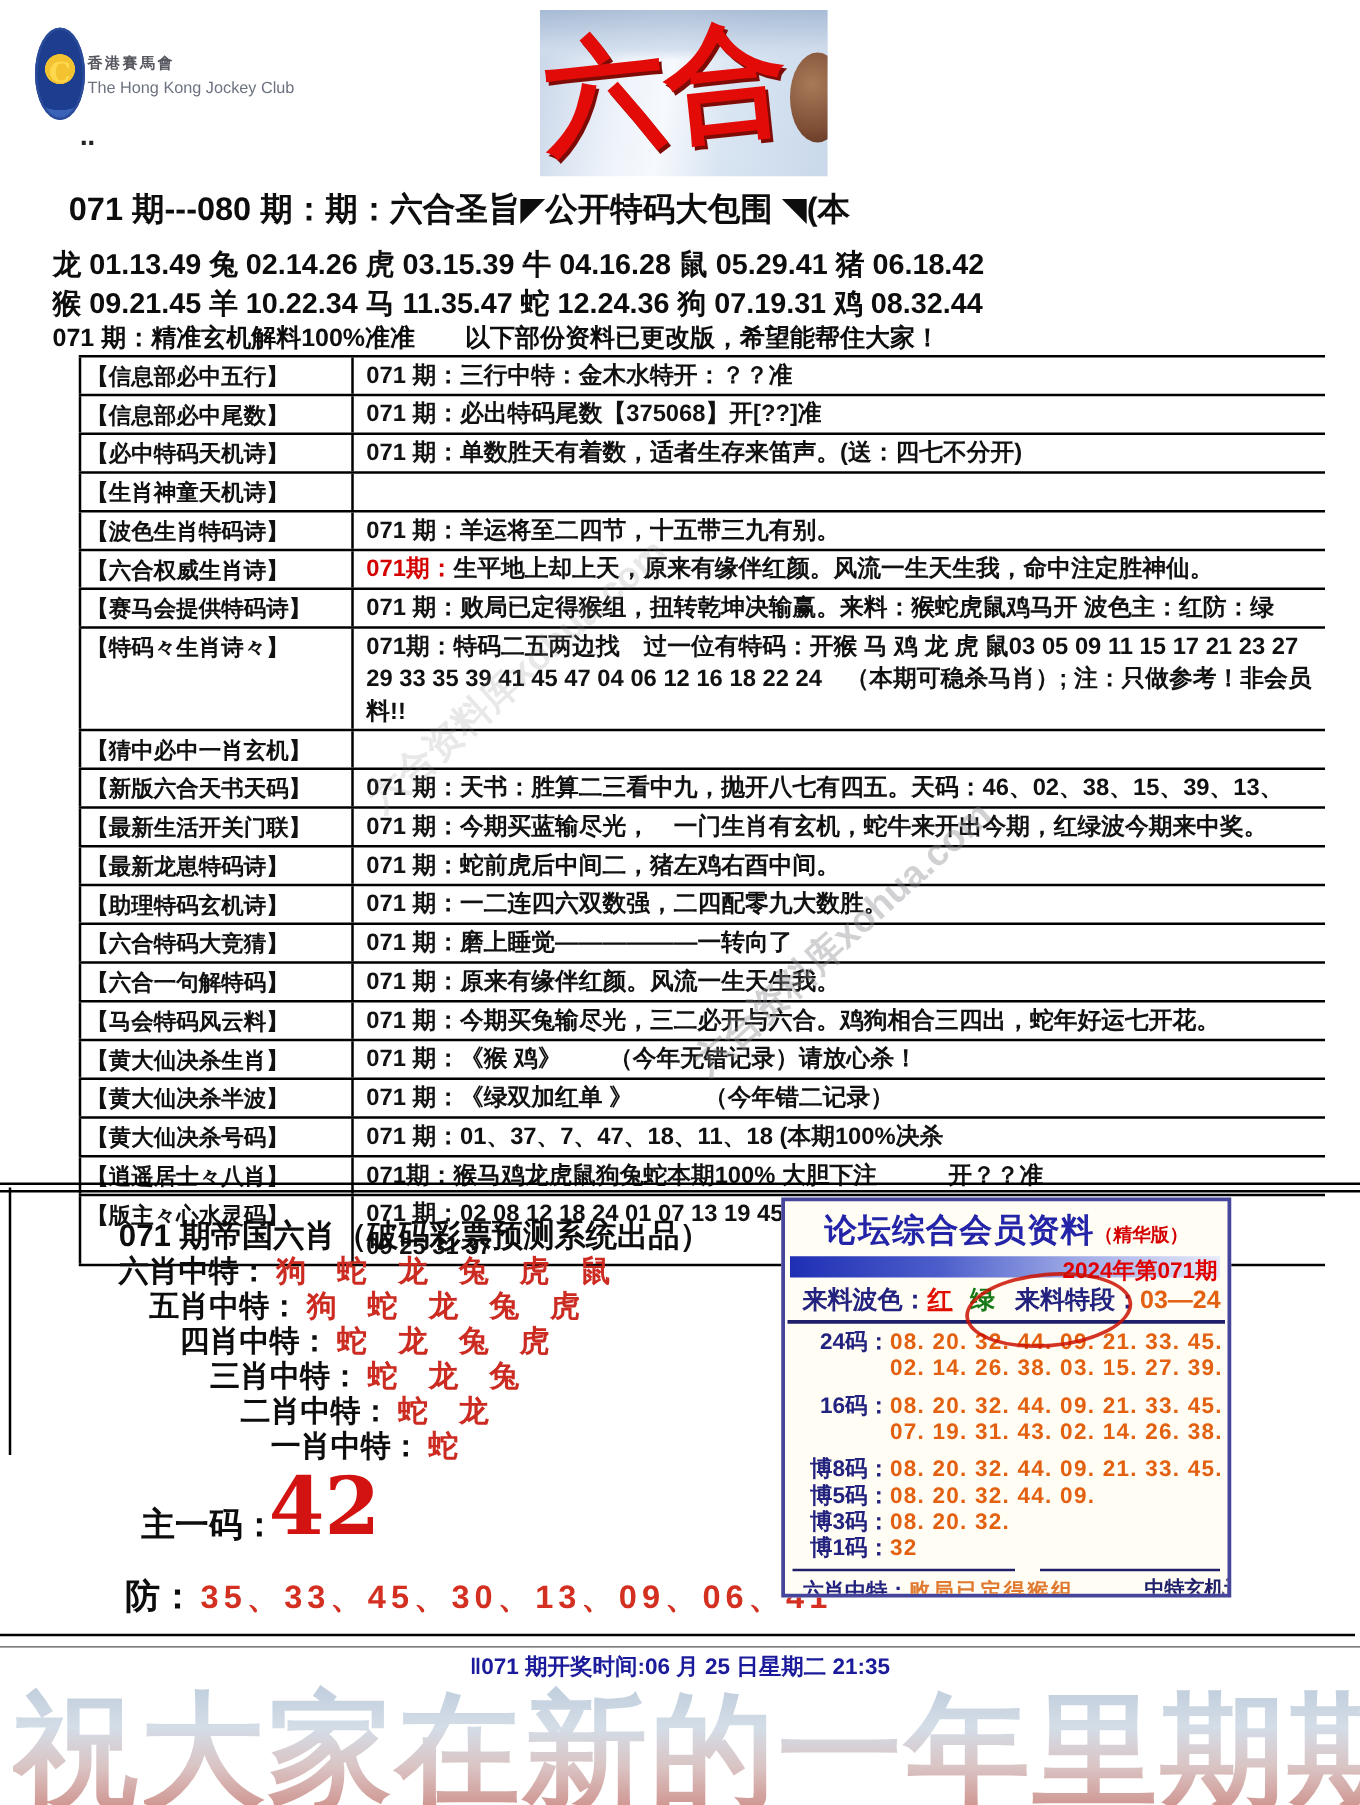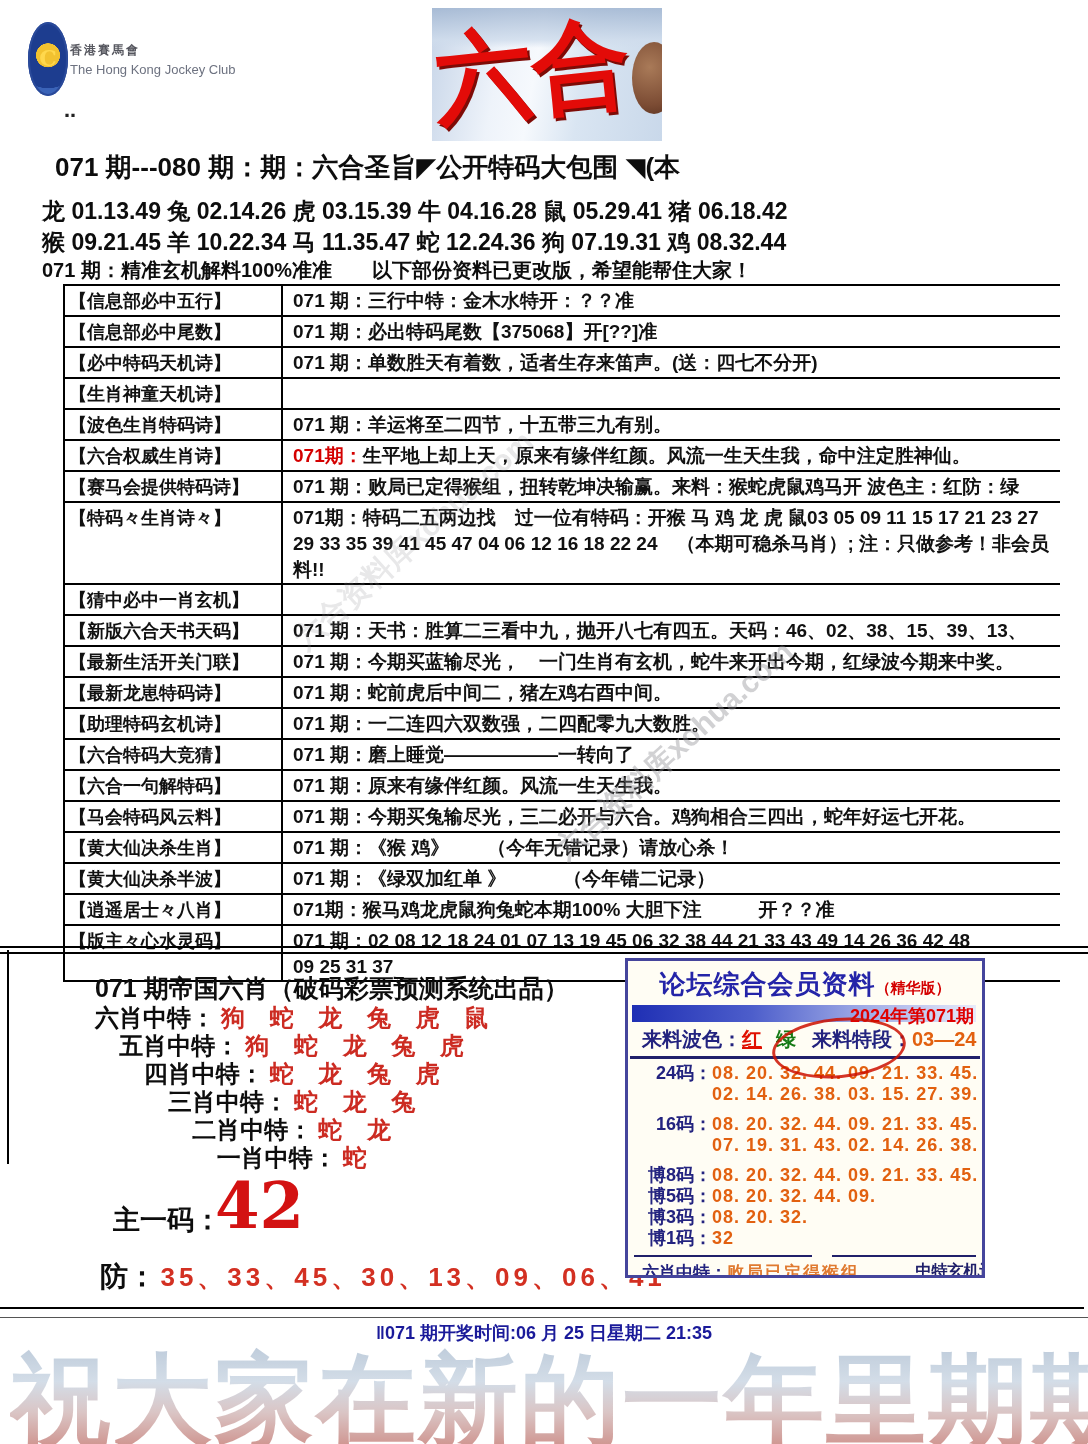--- a/index.html
+++ b/index.html
@@ -193,20 +193,24 @@
       </div>
       <div class="t-row">
         <div class="t-label">【黄大仙决杀生肖】</div>
         <div class="t-content"><span>071 期：《猴 鸡》　　（今年无错记录）请放心杀！</span></div>
       </div>
       <div class="t-row">
         <div class="t-label">【黄大仙决杀半波】</div>
         <div class="t-content"><span>071 期：《绿双加红单 》　　　（今年错二记录）</span></div>
       </div>
       <div class="t-row">
+        <div class="t-label">【黄大仙决杀号码】</div>
+        <div class="t-content"><span>071 期：01、37、7、47、18、11、18 (本期100%决杀</span></div>
+      </div>
+      <div class="t-row">
         <div class="t-label">【逍遥居士々八肖】</div>
         <div class="t-content"><span>071期：猴马鸡龙虎鼠狗兔蛇本期100% 大胆下注　　　开？？准</span></div>
       </div>
       <div class="t-row">
         <div class="t-label">【版主々心水灵码】</div>
         <div class="t-content"><span>071 期：02 08 12 18 24 01 07 13 19 45 06 32 38 44 21 33 43 49 14 26 36 42 48</span><div>09 25 31 37</div></div>
       </div>
     </div>
 
   <div class="dbl-line"></div>

